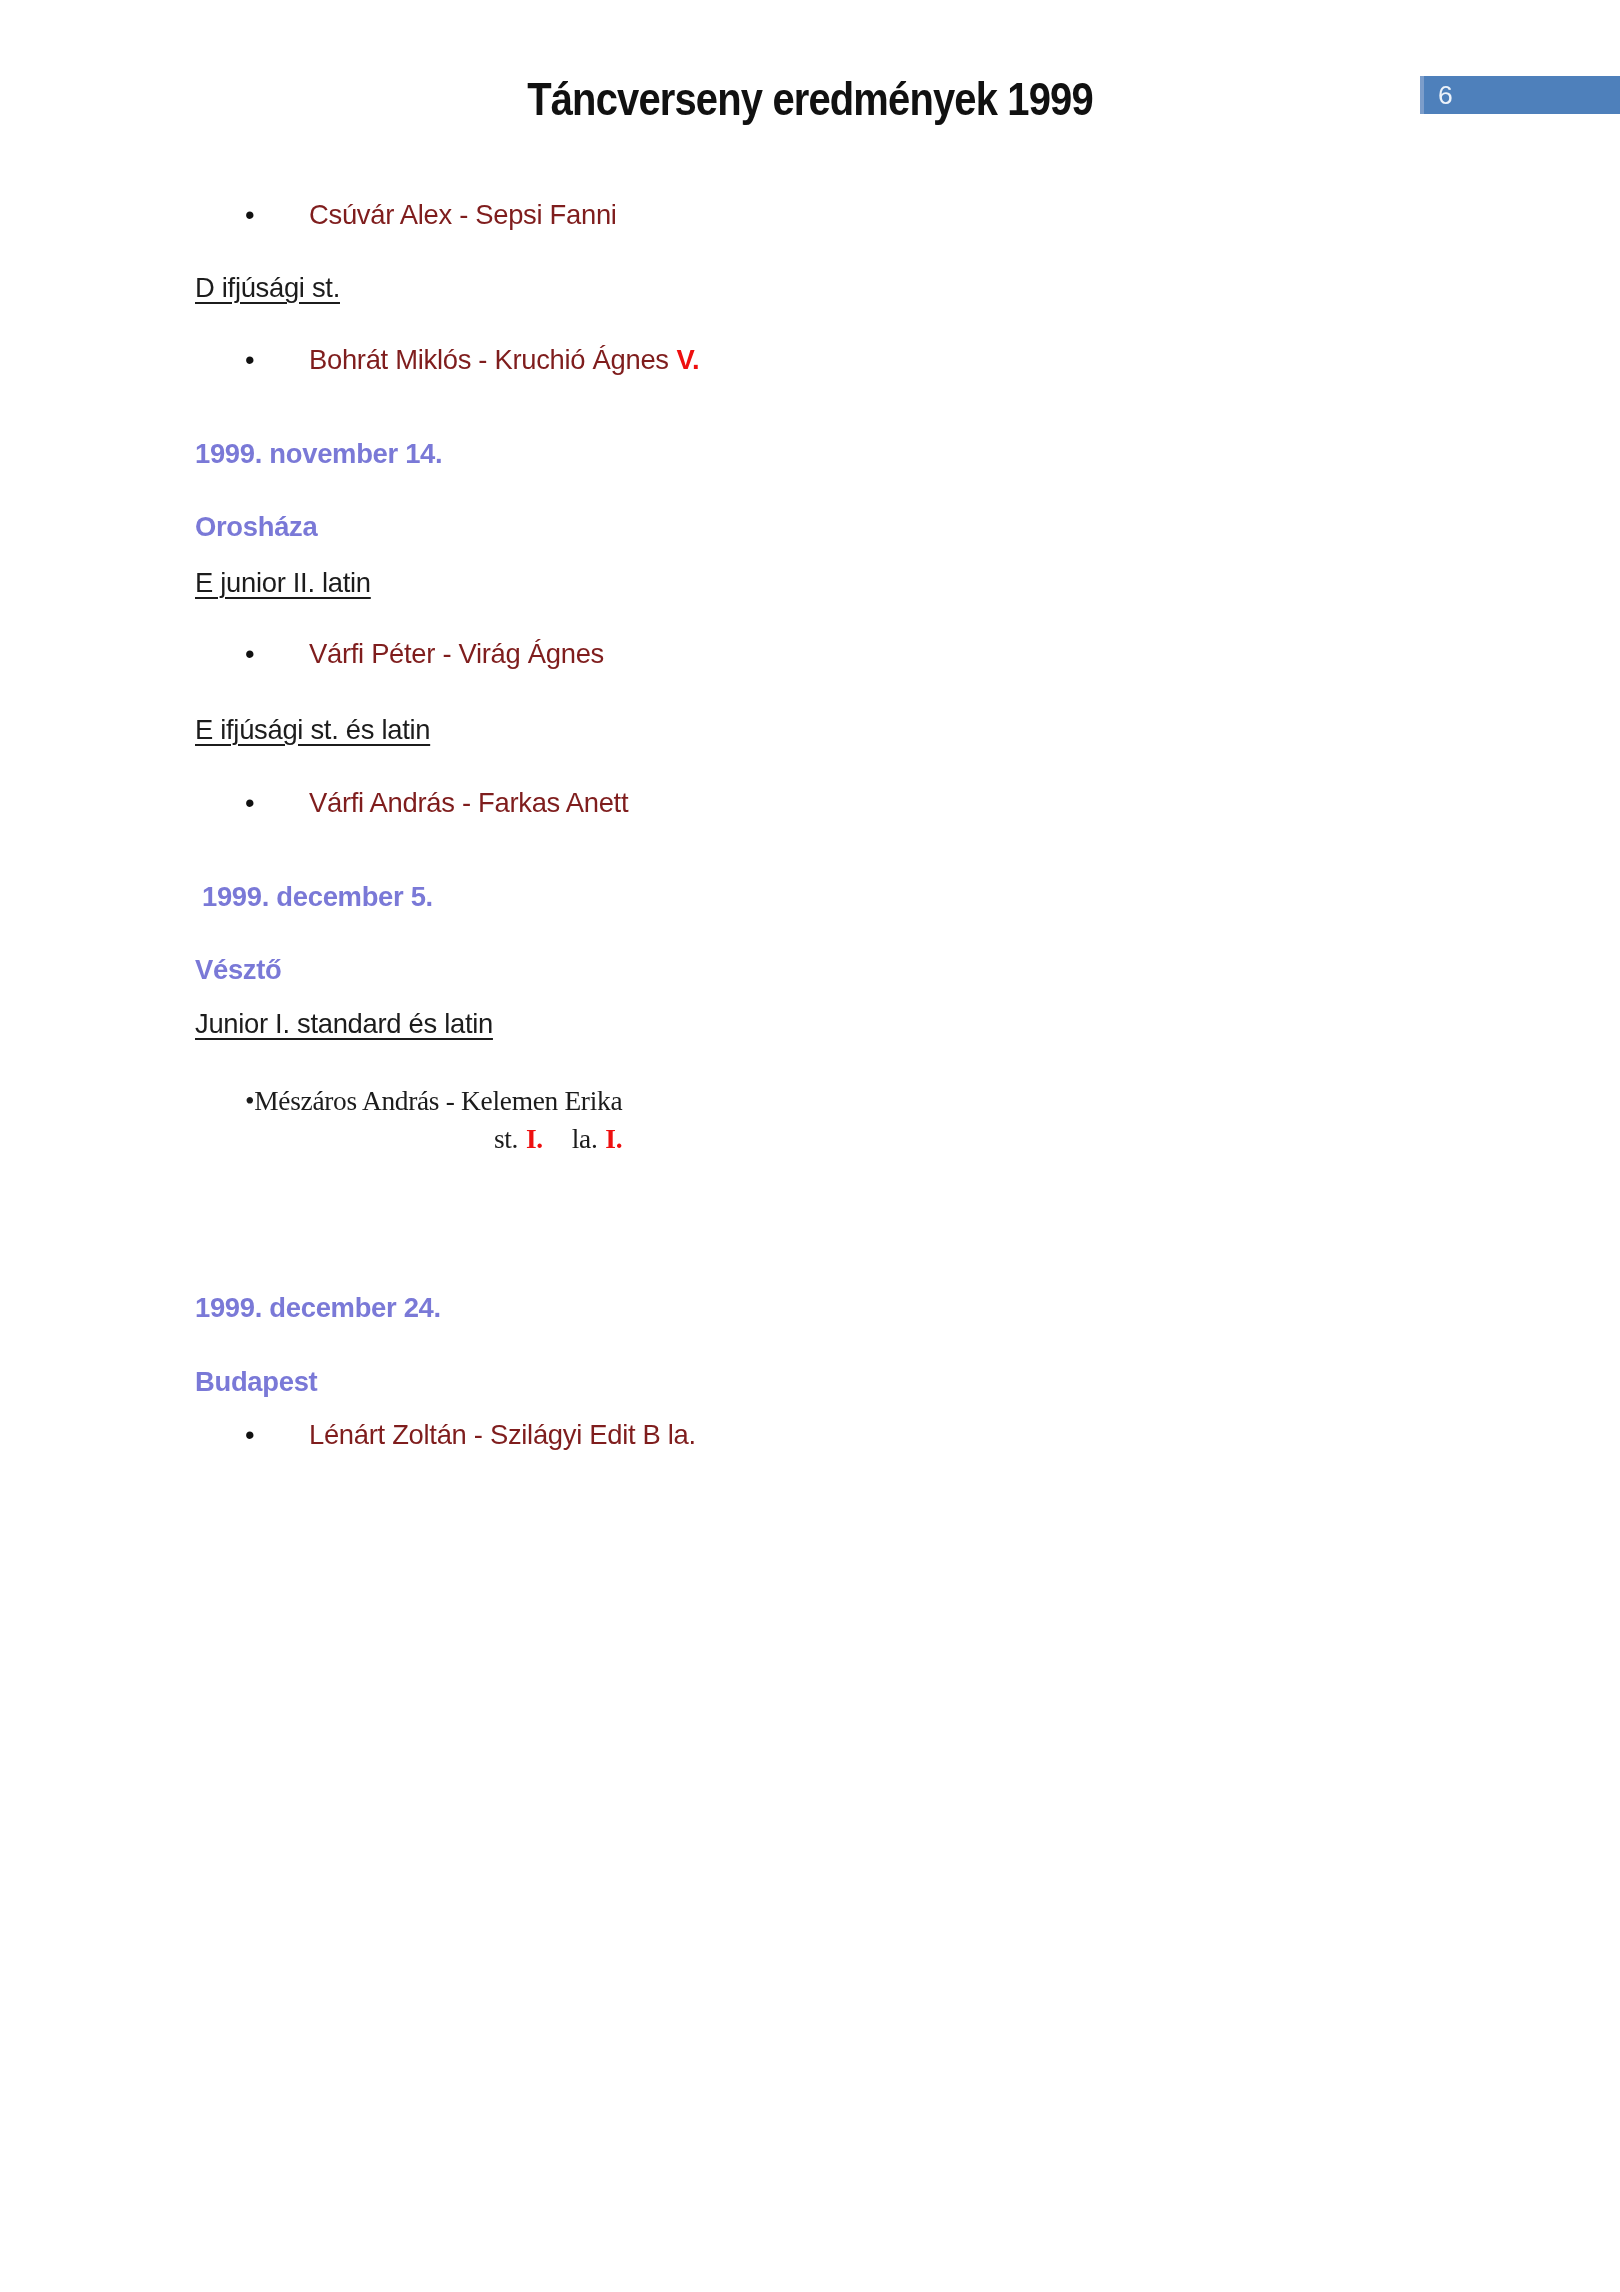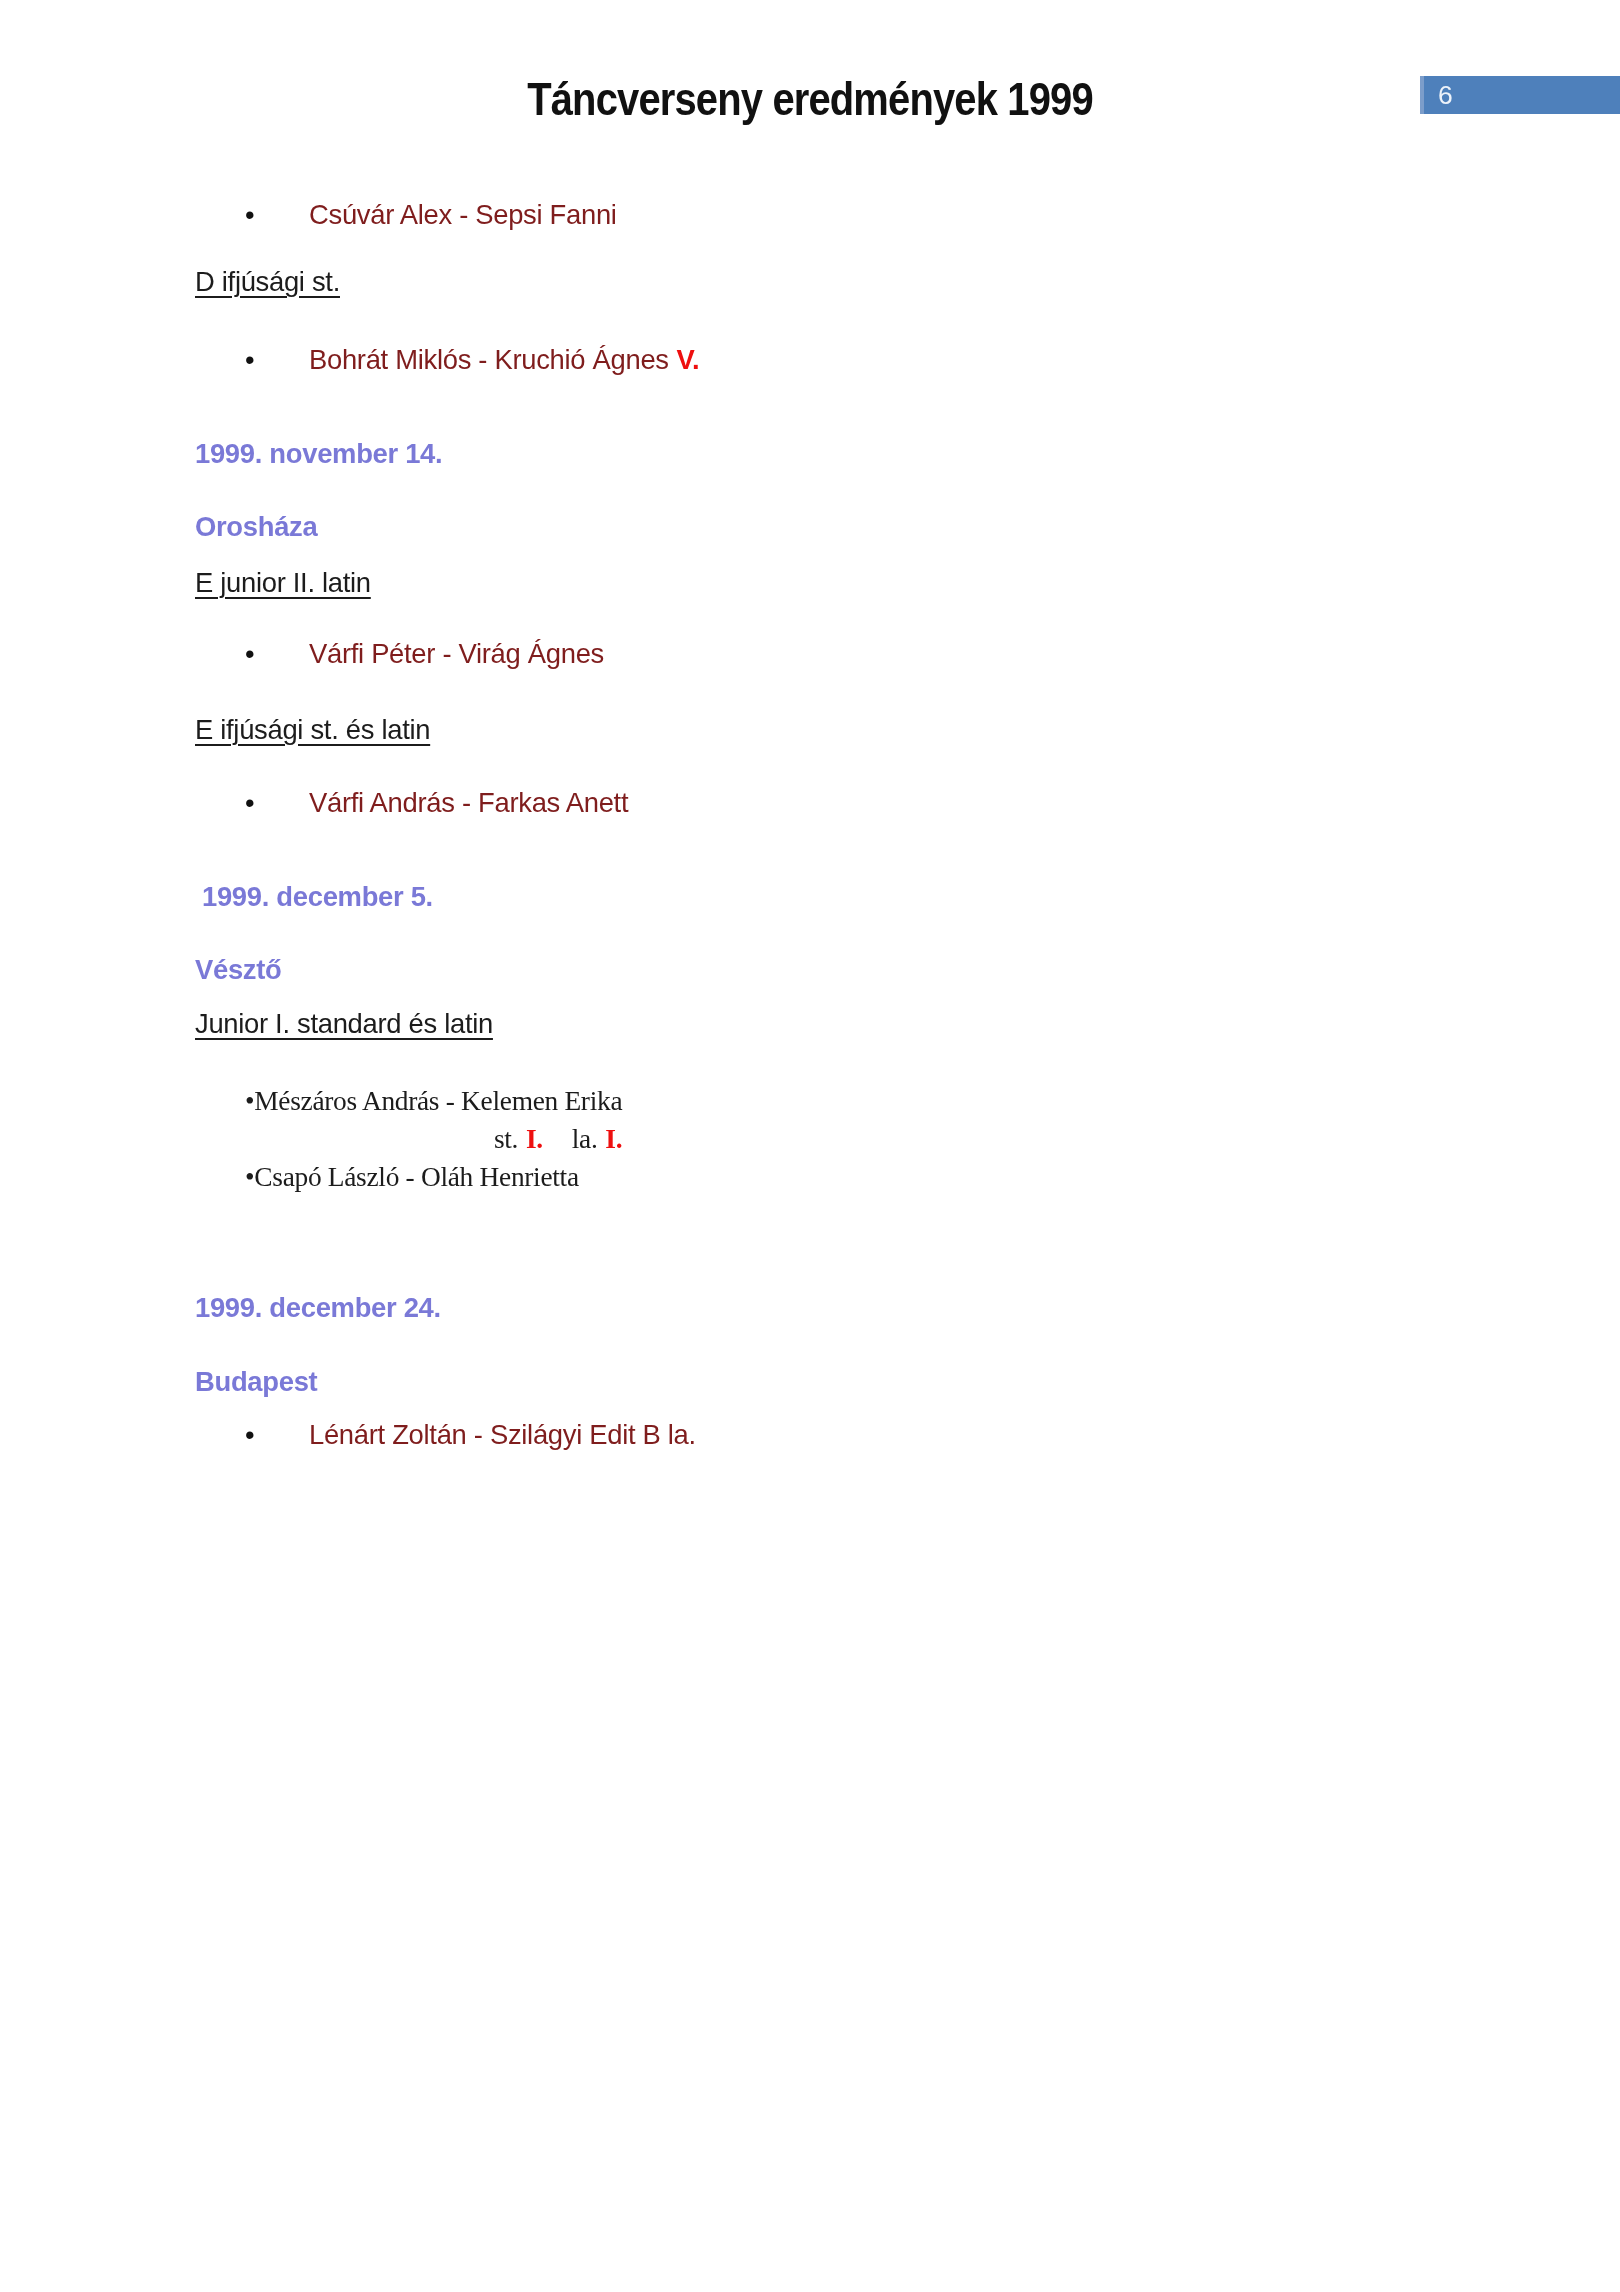--- a/index.html
+++ b/index.html
@@ -72,21 +72,21 @@
   <div class="abs doc-title">Táncverseny eredmények 1999</div>
 
   <div class="abs page-badge">
     <span>6</span>
   </div>
 
   <div class="abs bullet" style="top:199px">
     <span class="dot">•</span><span class="txt">Csúvár Alex - Sepsi Fanni</span>
   </div>
 
-  <div class="abs category" style="top:266px">D ifjúsági st.</div>
+  <div class="abs category" style="top:272px">D ifjúsági st.</div>
 
   <div class="abs bullet" style="top:344px">
     <span class="dot">•</span><span class="txt">Bohrát Miklós - Kruchió Ágnes</span><span class="red-mark">V.</span>
   </div>
 
   <div class="abs date-head" style="top:418px">1999. november 14.</div>
 
   <div class="abs city-head" style="top:491px">Orosháza</div>
 
   <div class="abs category" style="top:567px">E junior II. latin</div>
@@ -107,23 +107,20 @@
 
   <div class="abs category" style="top:1008px">Junior I. standard és latin</div>
 
   <div class="abs tight-list" style="top:1082px">
     <div class="row">
       <span class="dot">•</span><span class="txt">Mészáros András - Kelemen Erika</span>
     </div>
     <div class="row cont-line">
       <span>st.</span><span class="red-mark">I.</span><span class="gap-left">la.</span><span class="red-mark">I.</span>
     </div>
-    <div class="row">
-      <span class="dot">•</span><span class="txt">Csapó László - Oláh Henrietta</span>
-    </div>
   </div>
 
   <div class="abs date-head" style="top:1272px">1999. december 24.</div>
 
   <div class="abs city-head" style="top:1346px">Budapest</div>
 
   <div class="abs bullet" style="top:1419px">
     <span class="dot">•</span><span class="txt">Lénárt Zoltán - Szilágyi Edit B la.</span>
   </div>
 

